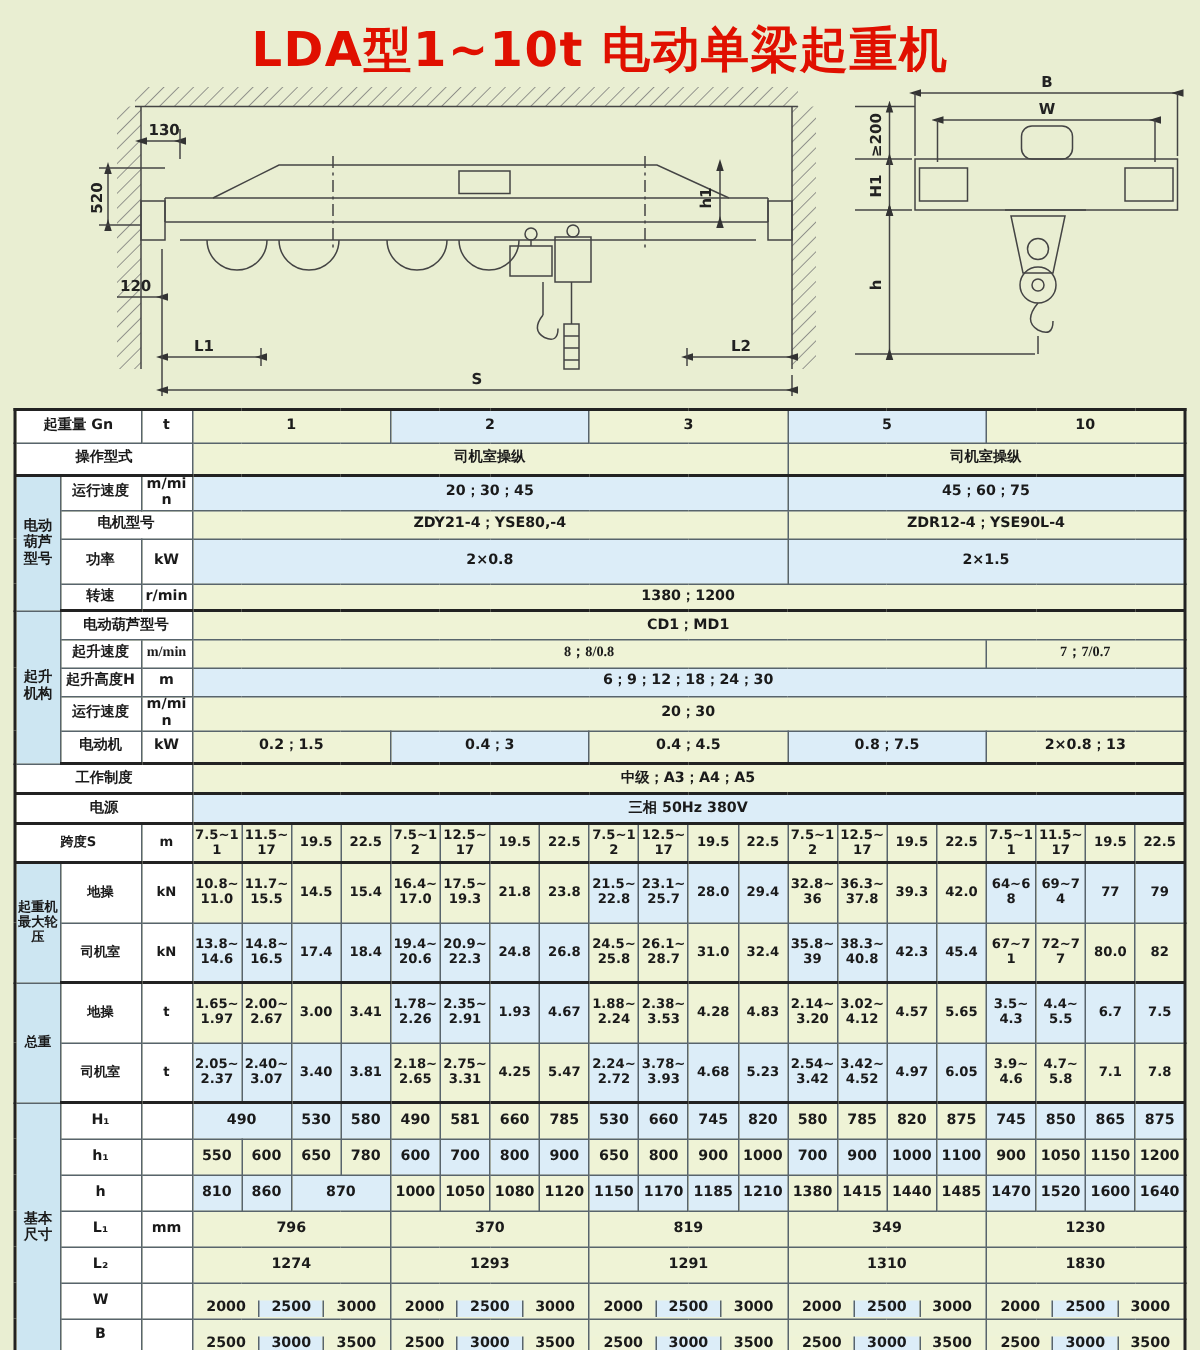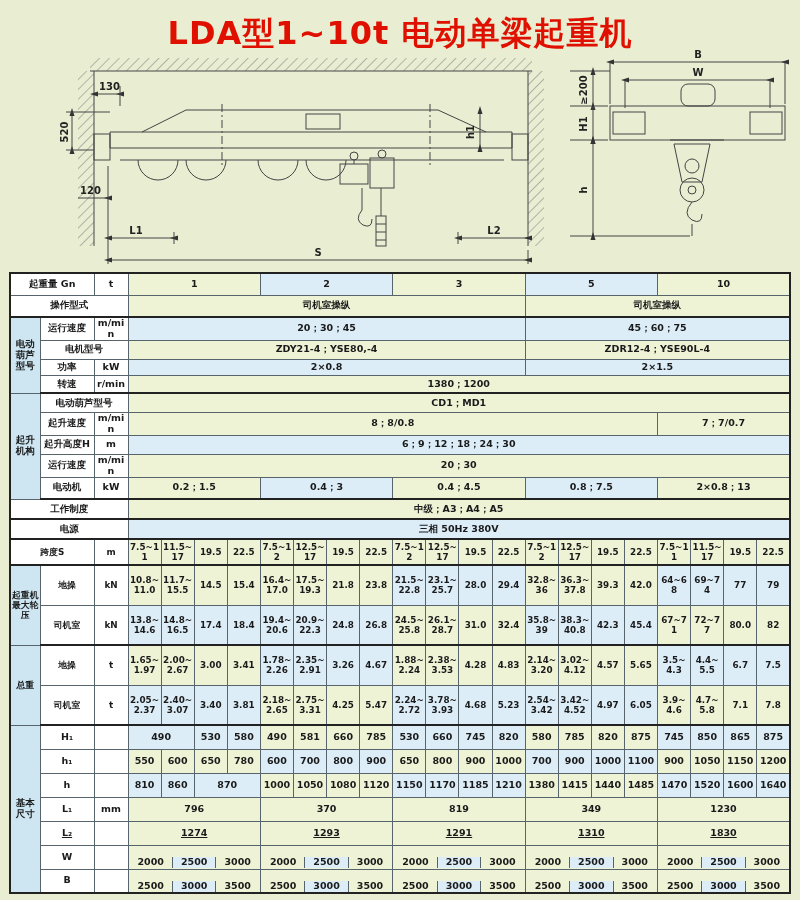--- a/index.html
+++ b/index.html
@@ -183,37 +183,37 @@
         <td class="lb">运行速度</td>
         <td class="lb">m/min</td>
         <td colspan="12" class="b tl">20；30；45</td>
         <td colspan="8" class="b tl">45；60；75</td>
       </tr>
       <tr style="height: 19px;">
         <td colspan="2" class="lb">电机型号</td>
         <td colspan="12" class="y tl">ZDY21-4；YSE80,-4</td>
         <td colspan="8" class="y tl">ZDR12-4；YSE90L-4</td>
       </tr>
-      <tr style="height: 16px;">
+      <tr style="height: 30px;">
         <td class="lb">功率</td>
         <td class="lb">kW</td>
         <td colspan="12" class="b tl">2×0.8</td>
         <td colspan="8" class="b tl">2×1.5</td>
       </tr>
       <tr class="sb" style="height: 18px;">
         <td class="lb">转速</td>
         <td class="lb">r/min</td>
         <td colspan="20" class="y tl">1380；1200</td>
       </tr>
       <tr style="height: 19px;">
         <td rowspan="5" class="sec">起升机构</td>
         <td colspan="2" class="lb">电动葫芦型号</td>
         <td colspan="20" class="y tl">CD1；MD1</td>
       </tr>
-      <tr style="height: 19px;">
+      <tr style="height: 19px; font-family: Liberation Serif, serif;">
         <td class="lb">起升速度</td>
         <td class="lb">m/min</td>
         <td colspan="16" class="y tl">8；8/0.8</td>
         <td colspan="4" class="y tl">7；7/0.7</td>
       </tr>
       <tr style="height: 19px; padding-left: 16px;">
         <td class="lb">起升高度H</td>
         <td class="lb">m</td>
         <td colspan="20" class="b tl">6；9；12；18；24；30</td>
       </tr>
@@ -315,21 +315,21 @@
       <tr class="mx" style="height: 40px;">
         <td rowspan="2" class="sec">总重</td>
         <td class="lb">地操</td>
         <td class="lb">t</td>
         <td class="y tl">1.65~1.97</td>
         <td class="y">2.00~2.67</td>
         <td class="y">3.00</td>
         <td class="y">3.41</td>
         <td class="b tl">1.78~2.26</td>
         <td class="b">2.35~2.91</td>
-        <td class="b">3.26</td>
+        <td class="b">1.93</td>
         <td class="b">4.67</td>
         <td class="y tl">1.88~2.24</td>
         <td class="y">2.38~3.53</td>
         <td class="y">4.28</td>
         <td class="y">4.83</td>
         <td class="y tl">2.14~3.20</td>
         <td class="y">3.02~4.12</td>
         <td class="y">4.57</td>
         <td class="y">5.65</td>
         <td class="b tl">3.5~4.3</td>
@@ -434,21 +434,21 @@
       </tr>
       <tr style="height: 24px;">
         <td class="lb">L₁</td>
         <td class="lb">mm</td>
         <td colspan="4" class="y tl">796</td>
         <td colspan="4" class="y tl">370</td>
         <td colspan="4" class="y tl">819</td>
         <td colspan="4" class="y tl">349</td>
         <td colspan="4" class="y tl">1230</td>
       </tr>
-      <tr style="height: 24px; text-decoration: underline;">
+      <tr style="height: 24px;">
         <td class="lb">L₂</td>
         <td class="lb"></td>
         <td colspan="4" class="y tl">1274</td>
         <td colspan="4" class="y tl">1293</td>
         <td colspan="4" class="y tl">1291</td>
         <td colspan="4" class="y tl">1310</td>
         <td colspan="4" class="y tl">1830</td>
       </tr>
       <tr style="height: 24px;">
         <td class="lb">W</td>

